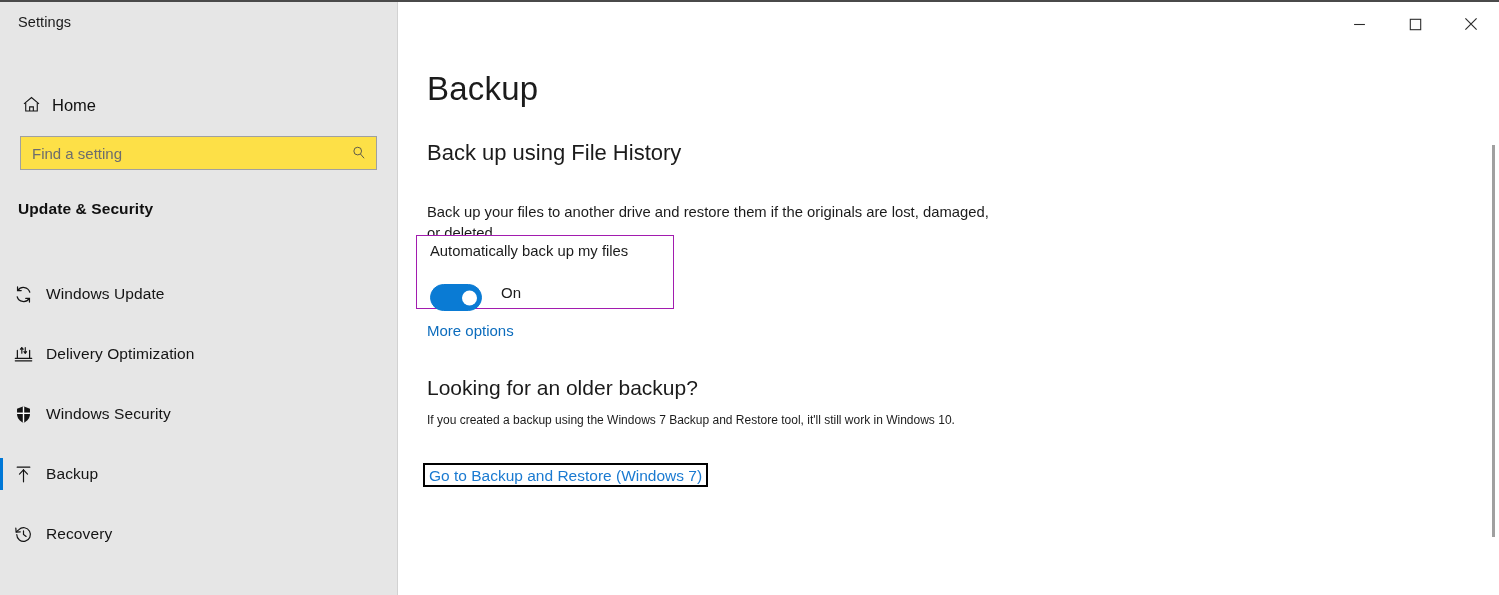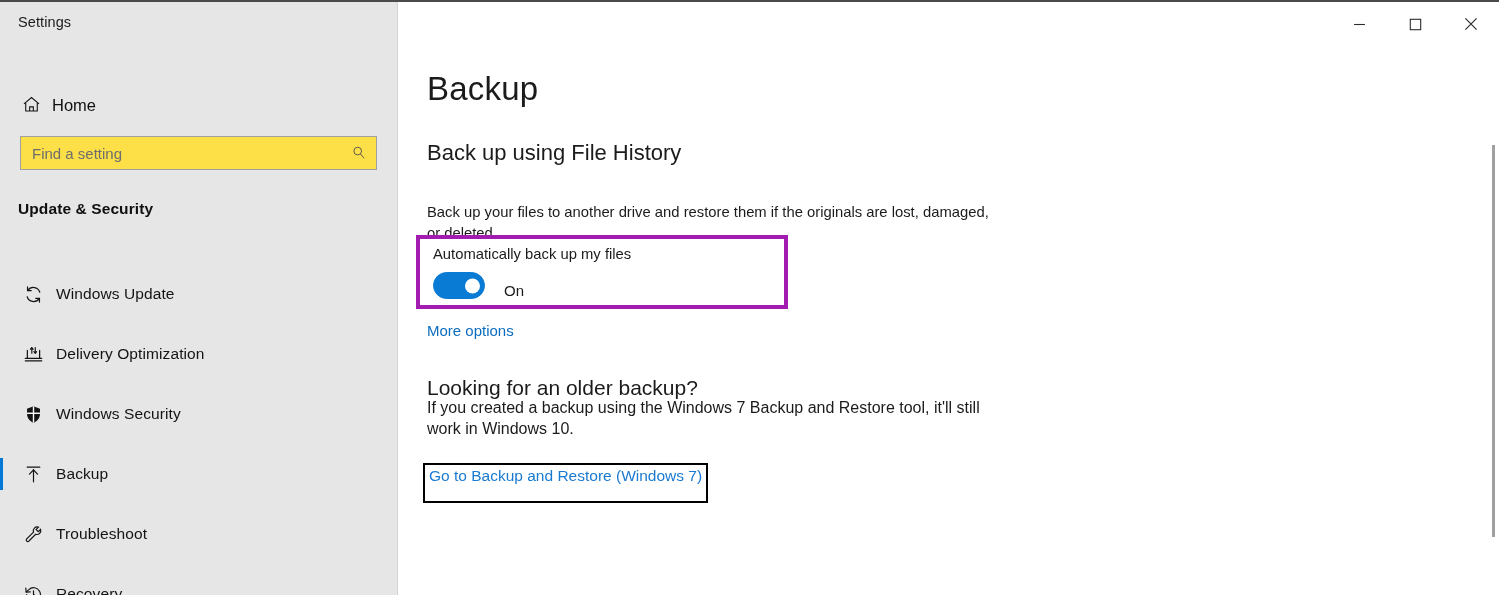--- a/index.html
+++ b/index.html
@@ -66,21 +66,20 @@
     position: absolute; left: 18px; top: 198px;
     font-size: 15.5px; font-weight: bold; color: #101010;
     letter-spacing: .1px;
   }
 
   .nav { position: absolute; left: 0; top: 262px; width: 398px; }
   .nav-item {
     position: relative;
     height: 60px;
     display: flex; align-items: center;
-    padding-left: 10px;
     cursor: default;
   }
   .nav-item .selbar {
     position: absolute; left: 0; top: 14px;
     width: 3px; height: 32px; background: transparent;
   }
   .nav-item.selected .selbar { background: #0078d7; }
   .nav-item .ico {
     width: 46px; min-width: 46px;
     display: flex; align-items: center; justify-content: center;
@@ -104,31 +103,31 @@
     font-size: 22px; font-weight: 400; color: #1b1b1b; text-align: right;
   }
   .sec1-desc {
     position: absolute; left: 28px; top: 170px;
     width: 570px;
     font-size: 14.8px; line-height: 21px; color: #1b1b1b; margin-top: 30px;
   }
 
   .toggle-box {
     position: absolute; left: 17px; top: 233px;
-    width: 372px; height: 74px;
-    border: 4px solid #a21caf;
+    width: 258px; height: 74px;
+    border: 1px solid #a21caf;
     background: #ffffff;
   }
   .toggle-label {
     position: absolute; left: 13px; top: 7px;
     font-size: 14.8px; color: #1b1b1b;
   }
   .toggle-row {
-    position: absolute; left: 13px; top: 33px;
-    display: flex; align-items: flex-end;
+    position: absolute; left: 13px; top: 48px;
+    display: flex; align-items: flex-start;
   }
   .switch {
     width: 52px; height: 27px; border-radius: 14px;
     background: #0a7bd4; position: relative; cursor: default;
     border: 1px solid #0a7bd4;
   }
   .switch .knob {
     position: absolute; right: 4px; top: 50%;
     transform: translateY(-50%);
     width: 15px; height: 15px; border-radius: 50%;
@@ -141,28 +140,28 @@
   .more-options {
     position: absolute; left: 28px; top: 320px;
     font-size: 15px; color: #0b6cbd; cursor: default;
   }
 
   .sec2-head {
     position: absolute; left: 28px; top: 374px;
     font-size: 21px; font-weight: 400; color: #1b1b1b;
   }
   .sec2-desc {
-    position: absolute; left: 28px; top: 395px;
+    position: absolute; left: 28px; top: 408px;
     width: 580px;
-    font-size: 16px; line-height: 21px; color: #1b1b1b;
+    font-size: 12px; line-height: 21px; color: #1b1b1b;
   }
   .focus-link-box {
     position: absolute; left: 24px; top: 461px;
     border: 2px solid #000000;
-    padding: 2px 4px 16px 4px;
+    padding: 2px 4px 0 4px;
     background: #ffffff;
   }
   .focus-link-box .lnk {
     font-size: 15.5px; color: #1a7ad1; cursor: default; white-space: nowrap;
   }
 
   
   .rail {
     position: absolute; left: 1170px; top: 0;
     width: 310px;
@@ -273,29 +272,20 @@
           <svg width="21" height="21" viewBox="0 0 24 24" fill="none" stroke="#141414" stroke-width="1.35" stroke-linecap="round">
             <path d="M4.8 3.6h14.4"></path>
             <path d="M12 20.4V6.8"></path>
             <path d="M12 6.8 7.4 11.6"></path>
             <path d="M12 6.8 16.6 11.6"></path>
           </svg>
         </span>
         <span class="lbl">Backup</span>
       </div>
 
-      <div class="nav-item">
-        <span class="selbar"></span>
-        <span class="ico">
-          <svg width="21" height="21" viewBox="0 0 24 24" fill="none" stroke="#141414" stroke-width="1.35" stroke-linecap="round">
-            <path d="M17.6 3.6a4.4 4.4 0 0 0-5.6 5.6l-8 8a1.8 1.8 0 0 0 2.5 2.5l8-8a4.4 4.4 0 0 0 5.6-5.6l-2.6 2.6-2.5-2.5Z"></path>
-          </svg>
-        </span>
-        <span class="lbl">Troubleshoot</span>
-      </div>
 
       <div class="nav-item">
         <span class="selbar"></span>
         <span class="ico">
           <svg width="21" height="21" viewBox="0 0 24 24" fill="none" stroke="#141414" stroke-width="1.35" stroke-linecap="round">
             <path d="M4.3 12a7.8 7.8 0 1 0 2.4-5.6L3.8 9"></path>
             <path d="M3.2 4.6 3.6 9.3l4.7-.4"></path>
             <path d="M12 7.9V12l3 2.2"></path>
           </svg>
         </span>

